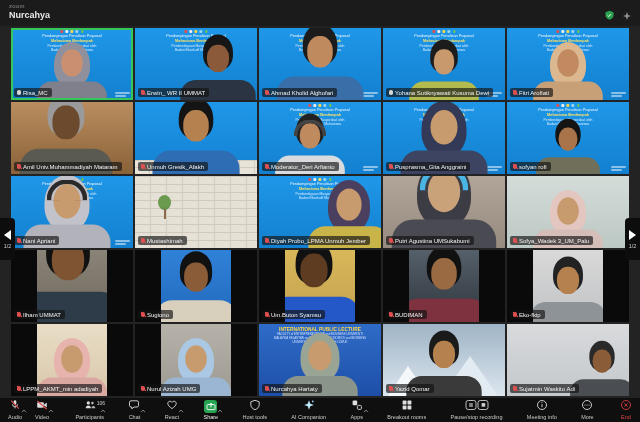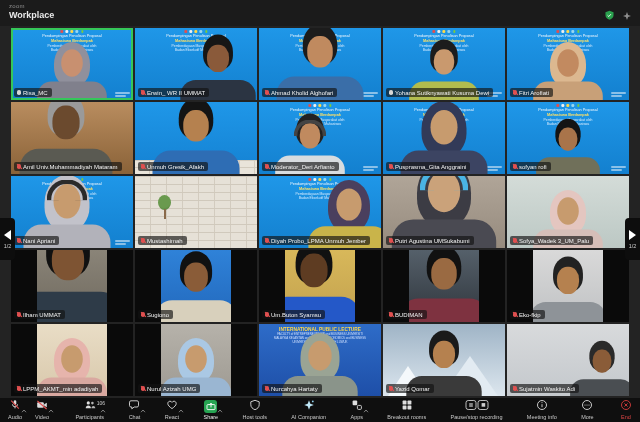--- a/index.html
+++ b/index.html
@@ -95,21 +95,21 @@
   .tb-ic{position:relative;height:12px;display:flex;align-items:center;}
   .chev{position:absolute;right:-6px;top:0;}
   .count{position:absolute;left:13px;top:-1px;font-size:5px;color:#cfcfcf;}
   .share-ic{width:13px;height:13px;background:#26a452;border-radius:3px;display:flex;align-items:center;justify-content:center;}
 </style>
 </head>
 <body>
 
 <div class="topbar">
   <div class="brand">zoom</div>
-  <div class="wtitle">Workplace</div>
+  <div class="wtitle">Nurcahya</div>
   <div class="top-icons">
     <span>
       <svg width="11" height="11" viewBox="0 0 12 12">
           <path d="M6 .8l4.4 1.6v3c0 2.6-1.9 4.3-4.4 5.2C3.5 9.7 1.6 8 1.6 5.4v-3z" fill="#2aa14e"></path>
           <path d="M3.9 5.8l1.3 1.3 2.4-2.6" stroke="#fff" stroke-width="1" fill="none"></path>
         </svg>
     </span>
     <span>
       <svg width="10" height="10" viewBox="0 0 12 12">
           <path d="M6 1.2l1.3 3.5L10.8 6 7.3 7.3 6 10.8 4.7 7.3 1.2 6l3.5-1.3z" fill="#8f8f8f"></path>

